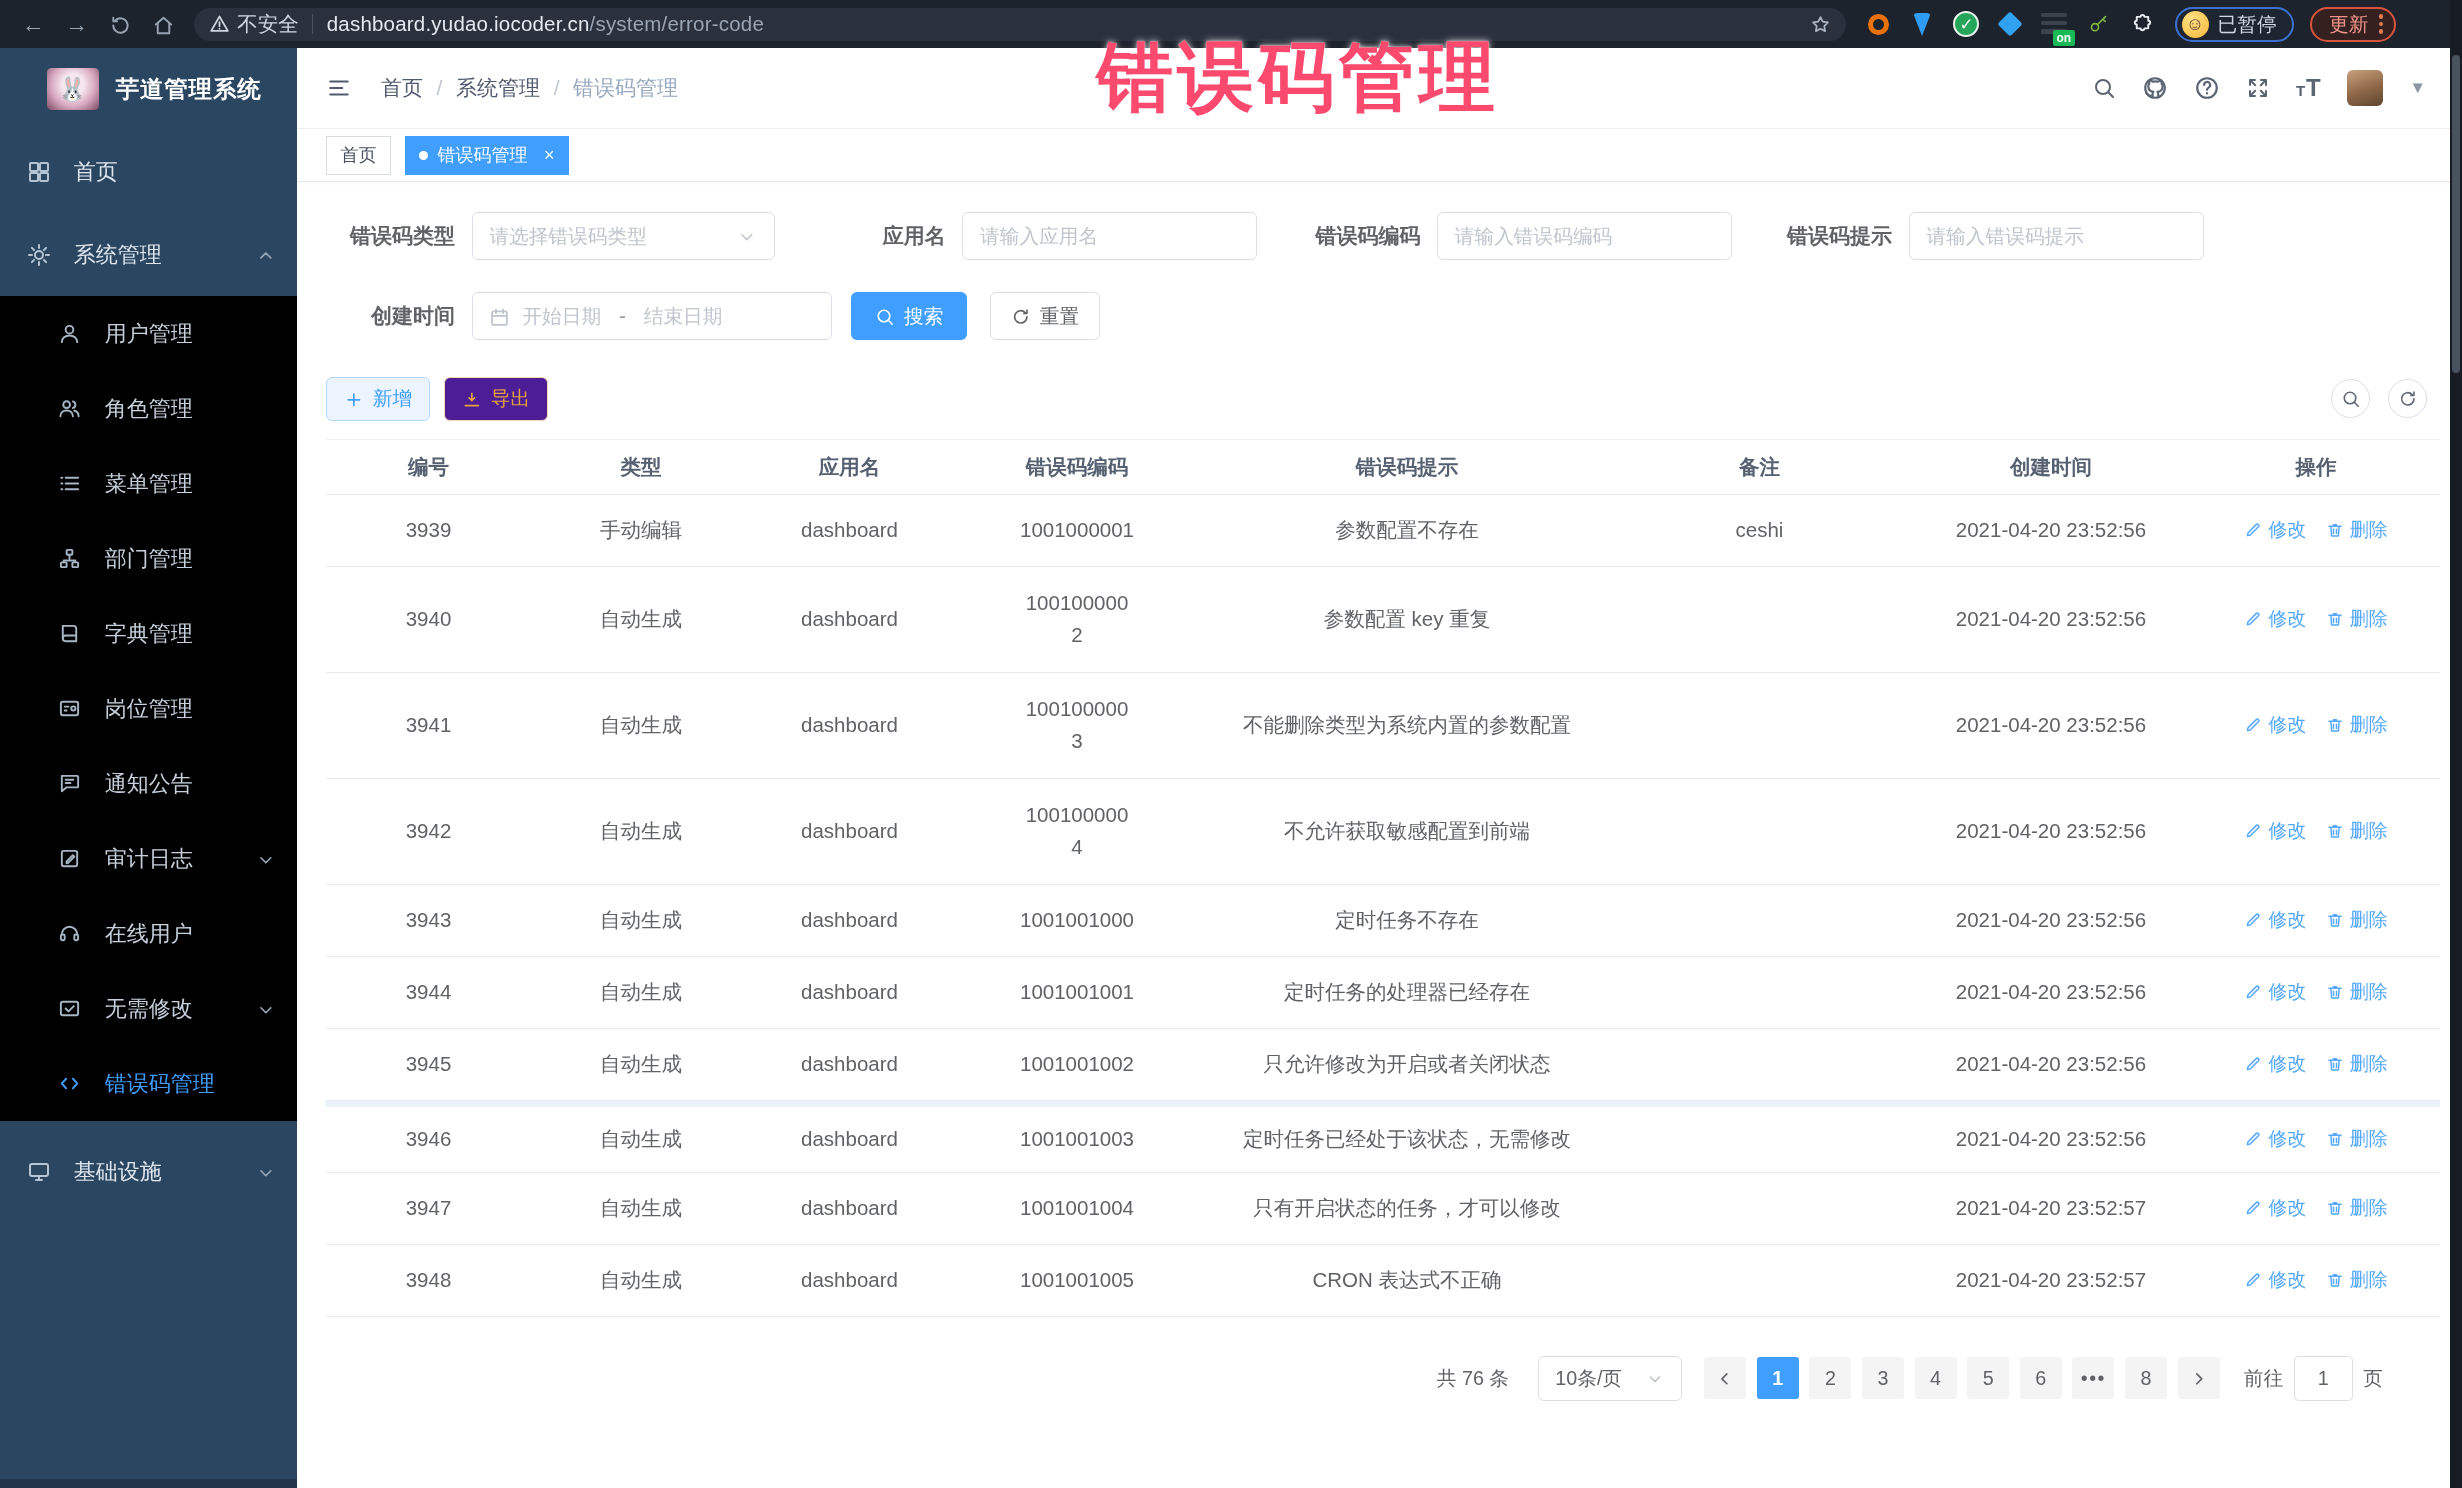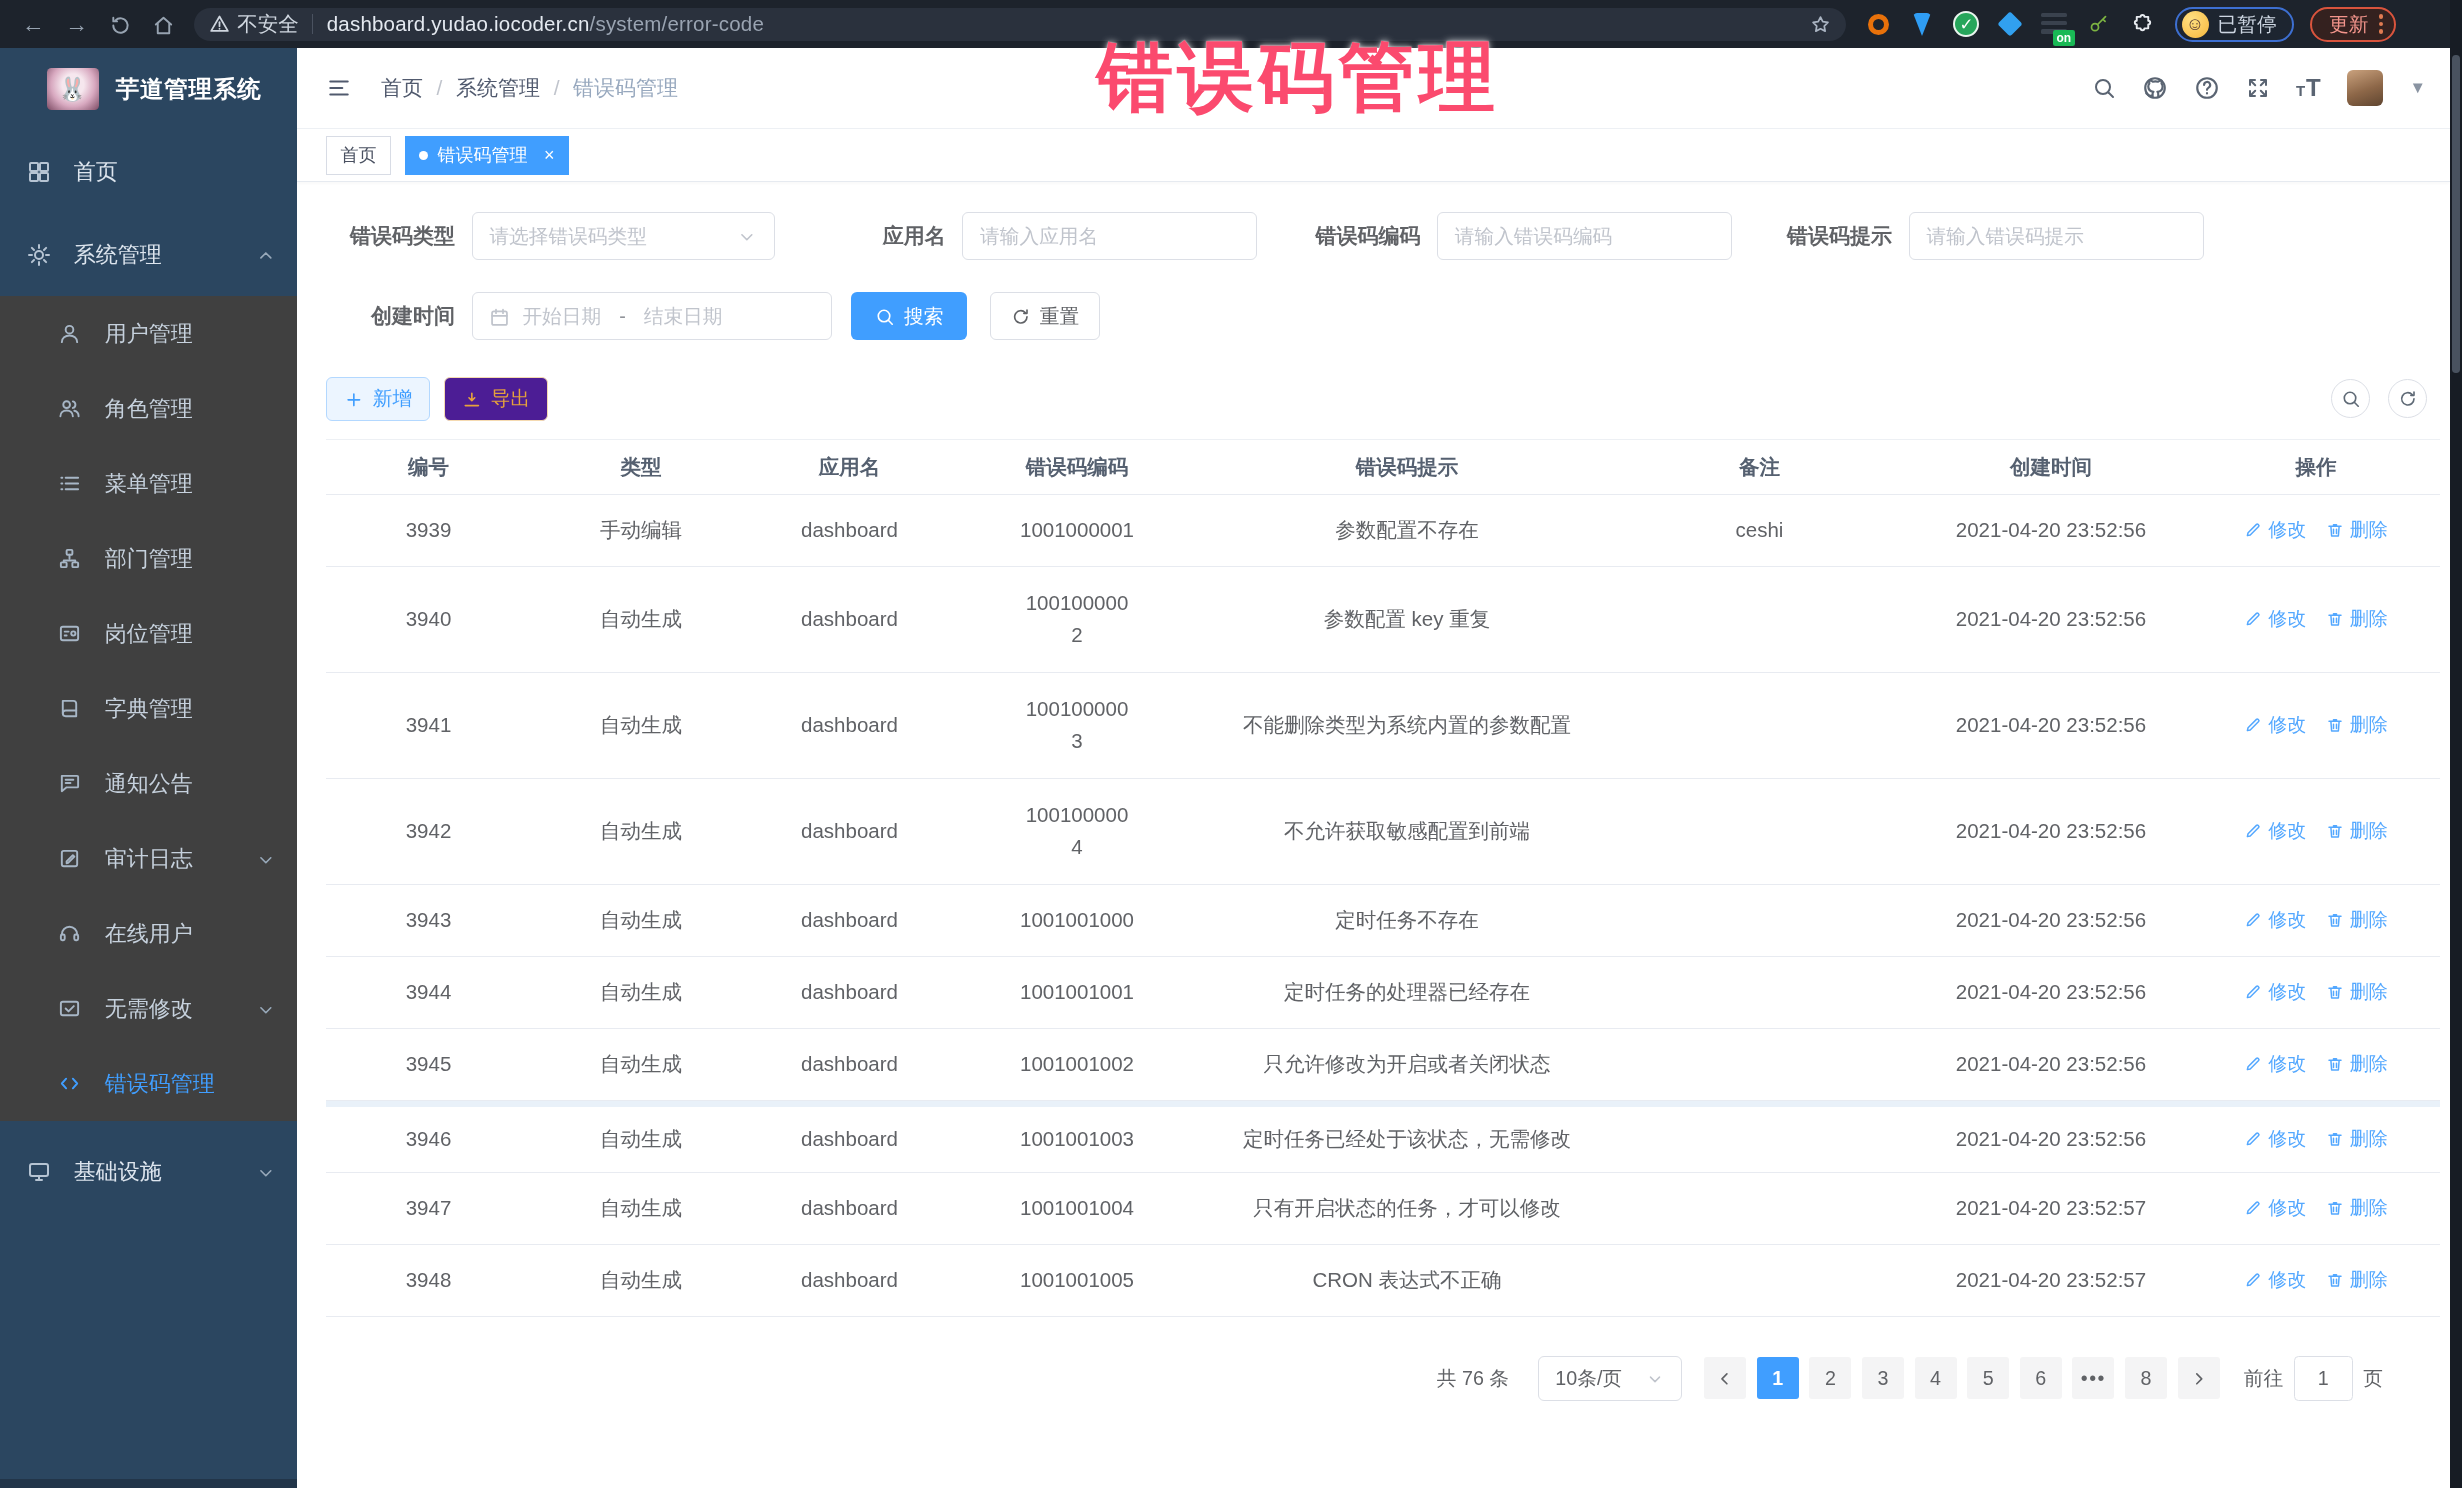--- a/index.html
+++ b/index.html
@@ -52,21 +52,21 @@
   .sidebar { position:absolute; left:0; top:48px; width:297px; height:1440px; background:#2b4660; overflow:hidden; }
   .sidebar::after { content:""; position:absolute; left:0; bottom:0; width:100%; height:9px; background:#223549; }
   .logo-row { height:82px; display:flex; align-items:center; padding-left:47px; gap:16.7px; }
   .logo-img { width:52px; height:42px; border-radius:4.5px; background:
       radial-gradient(circle at 50% 40%, #f6e7ee 0 30%, #d8a9c0 60%, #7c4a63 100%); 
     display:flex; align-items:center; justify-content:center; font-size:23px; }
   .logo-title { color:#ffffff; font-size:23.5px; font-weight:bold; letter-spacing:0.8px; }
   .menu { width:100%; }
   .mi { display:flex; align-items:center; height:83px; padding-left:27px; color:#dde5ee; font-size:22px; cursor:pointer; position:relative; }
   .mi .mi-icon { width:27px; color:#b6c4d3; margin-right:19.7px; display:flex; }
-  .mi.l2 { height:75px; padding-left:58px; background:#404040; color:#c6d1dd; }
+  .mi.l2 { height:75px; padding-left:58px; background:#000000; color:#c6d1dd; }
   .mi.l2 .mi-icon { color:#a7b6c6; }
   .mi.active { color:#409eff; }
   .mi.active .mi-icon { color:#409eff; }
   .mi .chev { position:absolute; right:21px; color:#98a9ba; }
   .mi.pad-top { margin-top:9px; }
 
   
   .main { position:absolute; left:297px; top:48px; width:2153px; height:1440px; background:#fff; }
   .app-header { height:81px; display:flex; align-items:center; padding:0 24px 0 29px; border-bottom:0.8px solid #edf0f4; }
   .hamburger { color:#515a6e; margin-right:29px; }
@@ -297,35 +297,35 @@
               <rect x="3" y="16" width="6" height="5" rx="1"></rect>
               <rect x="15" y="16" width="6" height="5" rx="1"></rect>
               <path d="M12 8v4M6 16v-2h12v2"></path>
             </svg>
           </span>
           <span>部门管理</span>
         </div>
         <div class="mi l2">
           <span class="mi-icon">
             <svg class="ic" width="23" height="23" viewBox="0 0 24 24">
+              <path d="M5 4h11a3 3 0 013 3v13H8a3 3 0 01-3-3z"></path>
+              <path d="M5 17a3 3 0 013-3h11"></path>
+            </svg>
+          </span>
+          <span>字典管理</span>
+        </div>
+        <div class="mi l2">
+          <span class="mi-icon">
+            <svg class="ic" width="23" height="23" viewBox="0 0 24 24">
               <rect x="3" y="5" width="18" height="14" rx="2"></rect>
               <path d="M7 10h4M7 14h2"></path>
               <circle cx="16" cy="12" r="2.2"></circle>
             </svg>
           </span>
           <span>岗位管理</span>
-        </div>
-        <div class="mi l2">
-          <span class="mi-icon">
-            <svg class="ic" width="23" height="23" viewBox="0 0 24 24">
-              <path d="M5 4h11a3 3 0 013 3v13H8a3 3 0 01-3-3z"></path>
-              <path d="M5 17a3 3 0 013-3h11"></path>
-            </svg>
-          </span>
-          <span>字典管理</span>
         </div>
         <div class="mi l2">
           <span class="mi-icon">
             <svg class="ic" width="23" height="23" viewBox="0 0 24 24">
               <path d="M4 4h16a1 1 0 011 1v10a1 1 0 01-1 1H9l-5 4z"></path>
               <path d="M8 8h8M8 11.5h5"></path>
             </svg>
           </span>
           <span>通知公告</span>
         </div>

